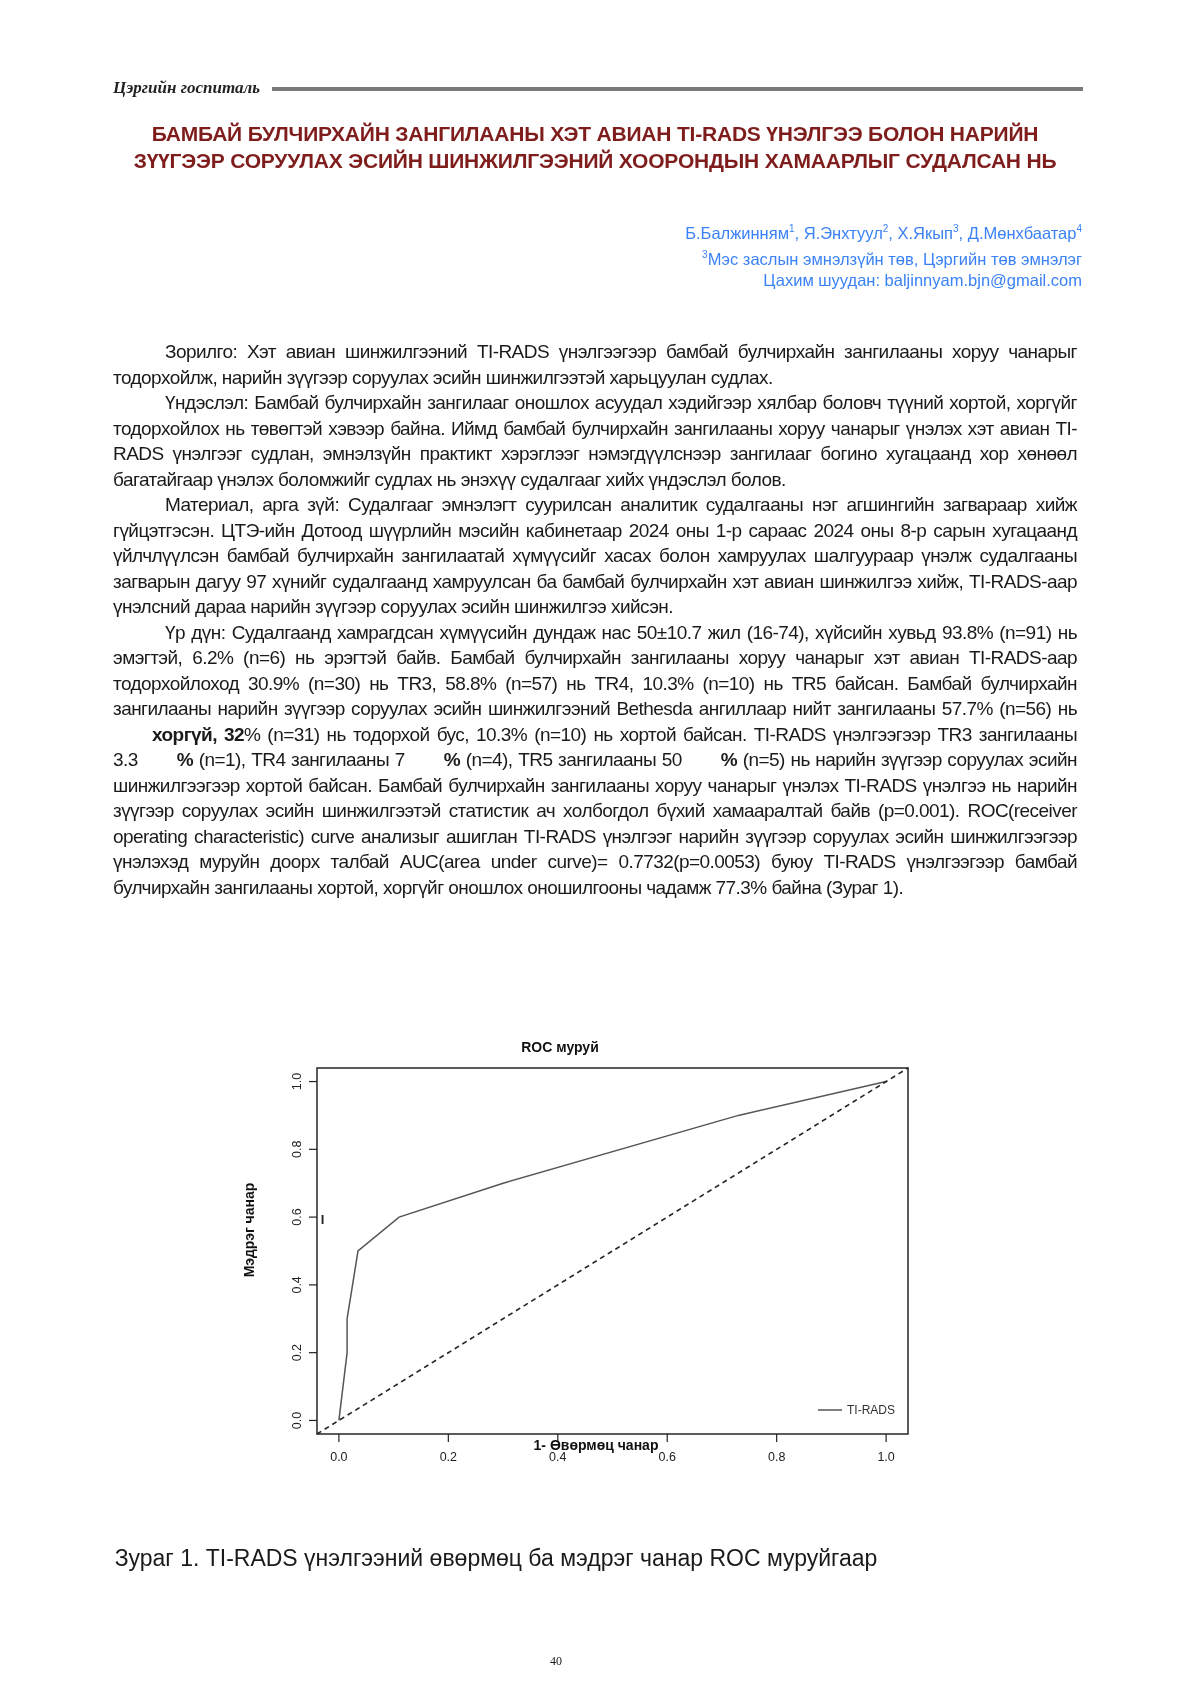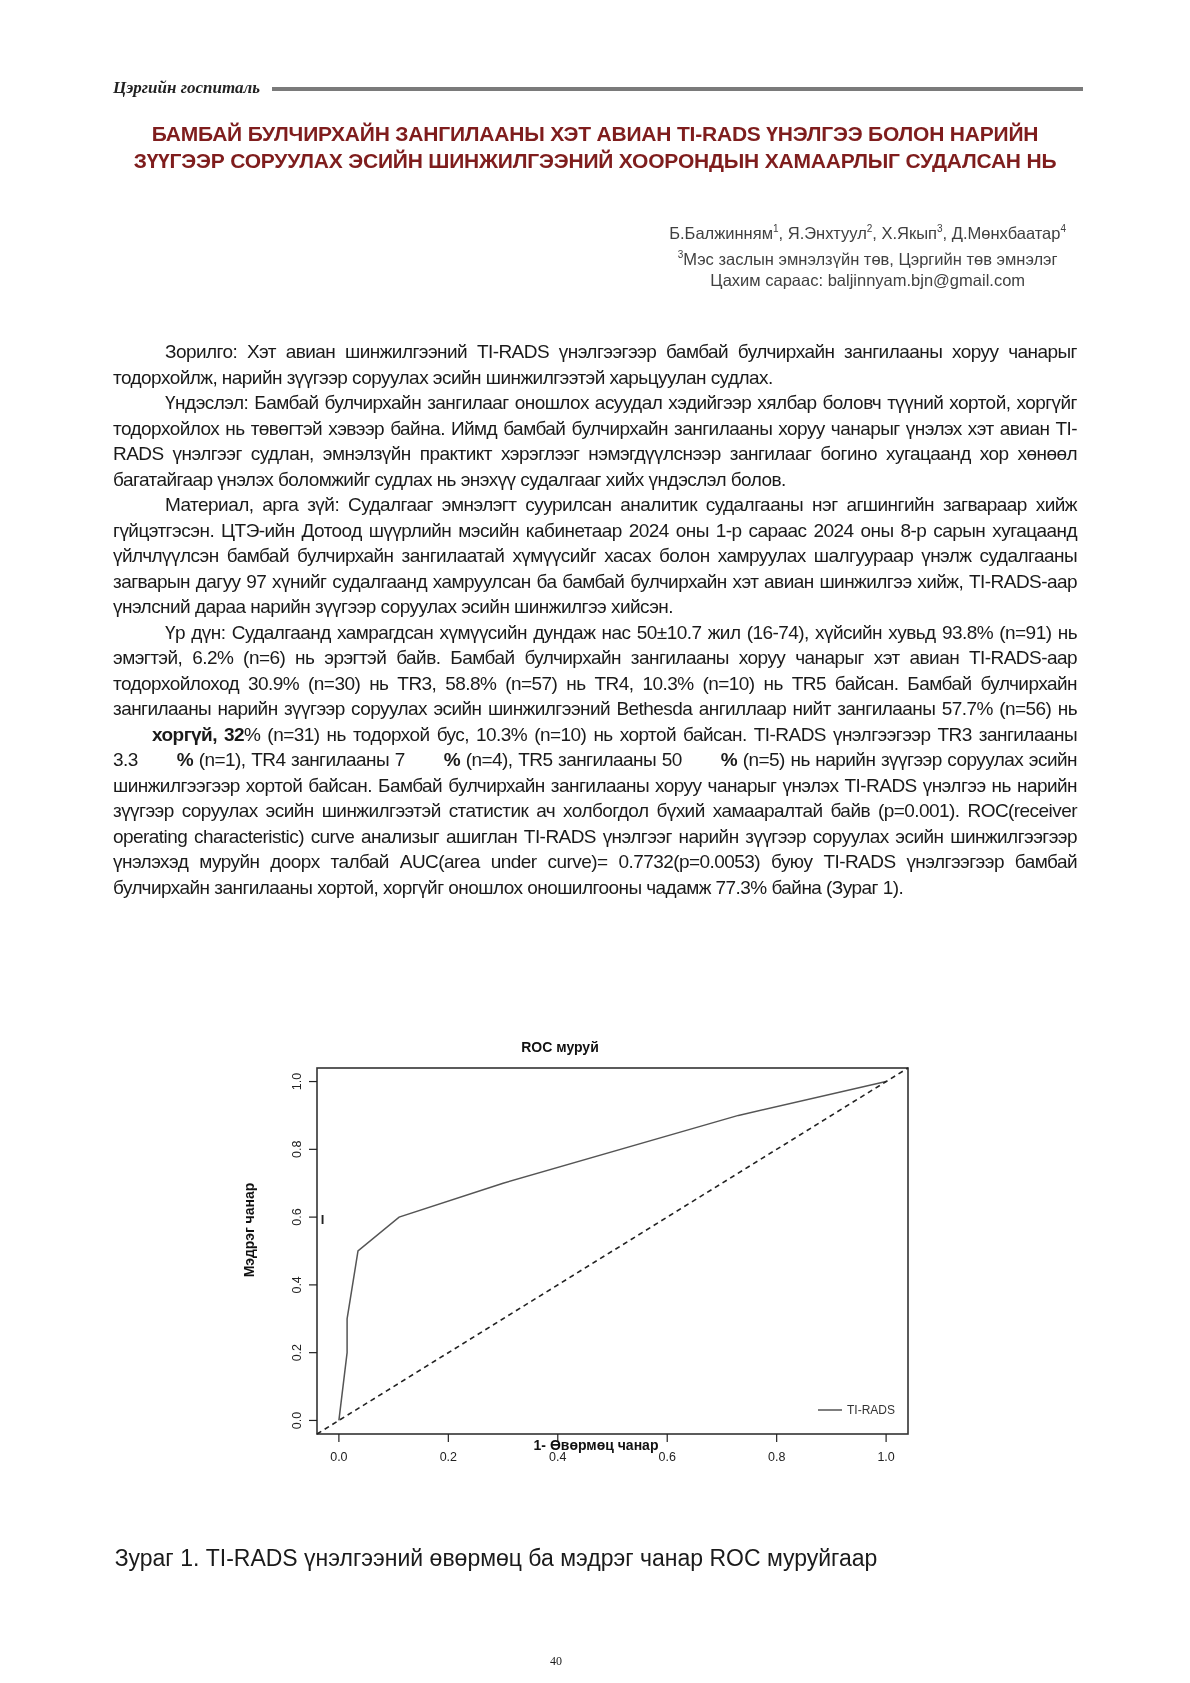--- a/index.html
+++ b/index.html
@@ -1,21 +1,21 @@
 <!DOCTYPE html>
 <html><head>
 <meta charset="utf-8">
 <style>
   html, body { margin: 0; padding: 0; background: #ffffff; }
   body { width: 1190px; height: 1683px; position: relative; overflow: hidden; color: #1a1a1a; font-family: "Liberation Sans", sans-serif; }
   .header { position: absolute; left: 113px; top: 76px; width: 970px; height: 24px; display: flex; align-items: center; }
   .journal { font-family: "Liberation Serif", serif; font-style: italic; font-weight: bold; font-size: 17px; white-space: nowrap; color: #222; }
   .header-rule { flex: 1; height: 4px; background: #7a7a7a; margin-left: 12px; margin-top: 2px; }
   .title { position: absolute; left: 113px; top: 120px; width: 964px; text-align: center; font-weight: bold; font-size: 21px; line-height: 27px; letter-spacing: -0.2px; color: #7f1d1d; }
-  .authors { position: absolute; right: 124px; top: 218px; text-align: center; font-size: 16.5px; line-height: 21.5px; color: #404040; }
+  .authors { position: absolute; right: 108px; top: 218px; text-align: right; font-size: 16.5px; line-height: 21.5px; color: #3b82f6; }
   .authors sup { font-size: 10px; }
   .body { position: absolute; left: 113px; top: 339px; width: 964px; font-size: 19px; line-height: 25.5px; text-align: justify; color: #1a1a1a; font-family: "Liberation Sans", sans-serif; letter-spacing: -0.55px; }
   .body p { margin: 0; text-indent: 52px; }
   .body b { font-weight: bold; margin-left: 39px; }
   .figure { position: absolute; left: 230px; top: 1030px; width: 700px; height: 460px; }
   .figure svg { position: absolute; left: 0; top: 0; }
   .caption { position: absolute; left: 4px; width: 984px; top: 1545px; text-align: center; font-size: 23px; color: #1a1a1a; }
   .page-num { position: absolute; left: 0; width: 1112px; top: 1654px; text-align: center; font-family: "Liberation Serif", serif; font-size: 12px; color: #1a1a1a; }
 </style>
 </head>
@@ -29,21 +29,21 @@
 <div class="title">БАМБАЙ БУЛЧИРХАЙН ЗАНГИЛААНЫ ХЭТ АВИАН TI-RADS ҮНЭЛГЭЭ БОЛОН НАРИЙН ЗҮҮГЭЭР СОРУУЛАХ ЭСИЙН ШИНЖИЛГЭЭНИЙ ХООРОНДЫН ХАМААРЛЫГ СУДАЛСАН НЬ</div>
 
 <div class="authors">
   <div>
     <span>Б.Балжинням</span><sup>1</sup>,
     <span>Я.Энхтуул</span><sup>2</sup>,
     <span>Х.Якып</span><sup>3</sup>,
     <span>Д.Мөнхбаатар</span><sup>4</sup>
   </div>
   <div><sup>3</sup><span>Мэс заслын эмнэлзүйн төв, Цэргийн төв эмнэлэг</span></div>
-  <div>Цахим сараас: baljinnyam.bjn@gmail.com</div>
+  <div>Цахим шуудан: baljinnyam.bjn@gmail.com</div>
 </div>
 
 <div class="body">
   <p>Зорилго: Хэт авиан шинжилгээний TI-RADS үнэлгээгээр бамбай булчирхайн зангилааны хоруу чанарыг тодорхойлж, нарийн зүүгээр соруулах эсийн шинжилгээтэй харьцуулан судлах.</p>
   <p>Үндэслэл: Бамбай булчирхайн зангилааг оношлох асуудал хэдийгээр хялбар боловч түүний хортой, хоргүйг тодорхойлох нь төвөгтэй хэвээр байна. Иймд бамбай булчирхайн зангилааны хоруу чанарыг үнэлэх хэт авиан TI-RADS үнэлгээг судлан, эмнэлзүйн практикт хэрэглээг нэмэгдүүлснээр зангилааг богино хугацаанд хор хөнөөл багатайгаар үнэлэх боломжийг судлах нь энэхүү судалгааг хийх үндэслэл болов.</p>
   <p>Материал, арга зүй: Судалгааг эмнэлэгт суурилсан аналитик судалгааны нэг агшингийн загвараар хийж гүйцэтгэсэн. ЦТЭ-ийн Дотоод шүүрлийн мэсийн кабинетаар 2024 оны  1-р сараас 2024 оны 8-р сарын хугацаанд үйлчлүүлсэн бамбай булчирхайн зангилаатай хүмүүсийг хасах болон хамруулах шалгуураар үнэлж судалгааны загварын дагуу 97 хүнийг судалгаанд хамруулсан ба бамбай булчирхайн хэт авиан шинжилгээ хийж, TI-RADS-аар үнэлсний дараа нарийн зүүгээр соруулах эсийн шинжилгээ хийсэн.</p>
   <p><span>Үр дүн: Судалгаанд хамрагдсан хүмүүсийн дундаж нас 50±10.7 жил (16-74), хүйсийн хувьд 93.8% (n=91) нь эмэгтэй, 6.2% (n=6) нь эрэгтэй байв. Бамбай булчирхайн зангилааны хоруу чанарыг хэт авиан   TI-RADS-аар тодорхойлоход 30.9% (n=30) нь TR3, 58.8% (n=57) нь TR4, 10.3% (n=10) нь TR5 байсан. Бамбай булчирхайн зангилааны нарийн зүүгээр соруулах эсийн шинжилгээний Bethesda ангиллаар нийт зангилааны  57.7% (n=56) нь </span><b>хоргүй, 32</b><span>% (n=31) нь тодорхой бус,  10.3% (n=10) нь хортой байсан. TI-RADS үнэлгээгээр TR3 зангилааны 3.3</span><b>%</b><span> (n=1), TR4 зангилааны 7</span><b>%</b><span> (n=4), TR5 зангилааны 50</span><b>%</b><span> (n=5) нь нарийн зүүгээр соруулах эсийн шинжилгээгээр хортой байсан. Бамбай булчирхайн зангилааны хоруу чанарыг үнэлэх TI-RADS үнэлгээ нь нарийн зүүгээр соруулах эсийн шинжилгээтэй статистик ач холбогдол бүхий хамааралтай байв (p=0.001). ROC(receiver operating characteristic) curve анализыг ашиглан TI-RADS үнэлгээг нарийн зүүгээр соруулах эсийн шинжилгээгээр үнэлэхэд муруйн доорх талбай AUC(area under curve)= 0.7732(p=0.0053) буюу TI-RADS үнэлгээгээр бамбай булчирхайн зангилааны хортой, хоргүйг оношлох оношилгооны чадамж 77.3% байна (Зураг 1).</span></p>
 </div>
 
 <div class="figure">

